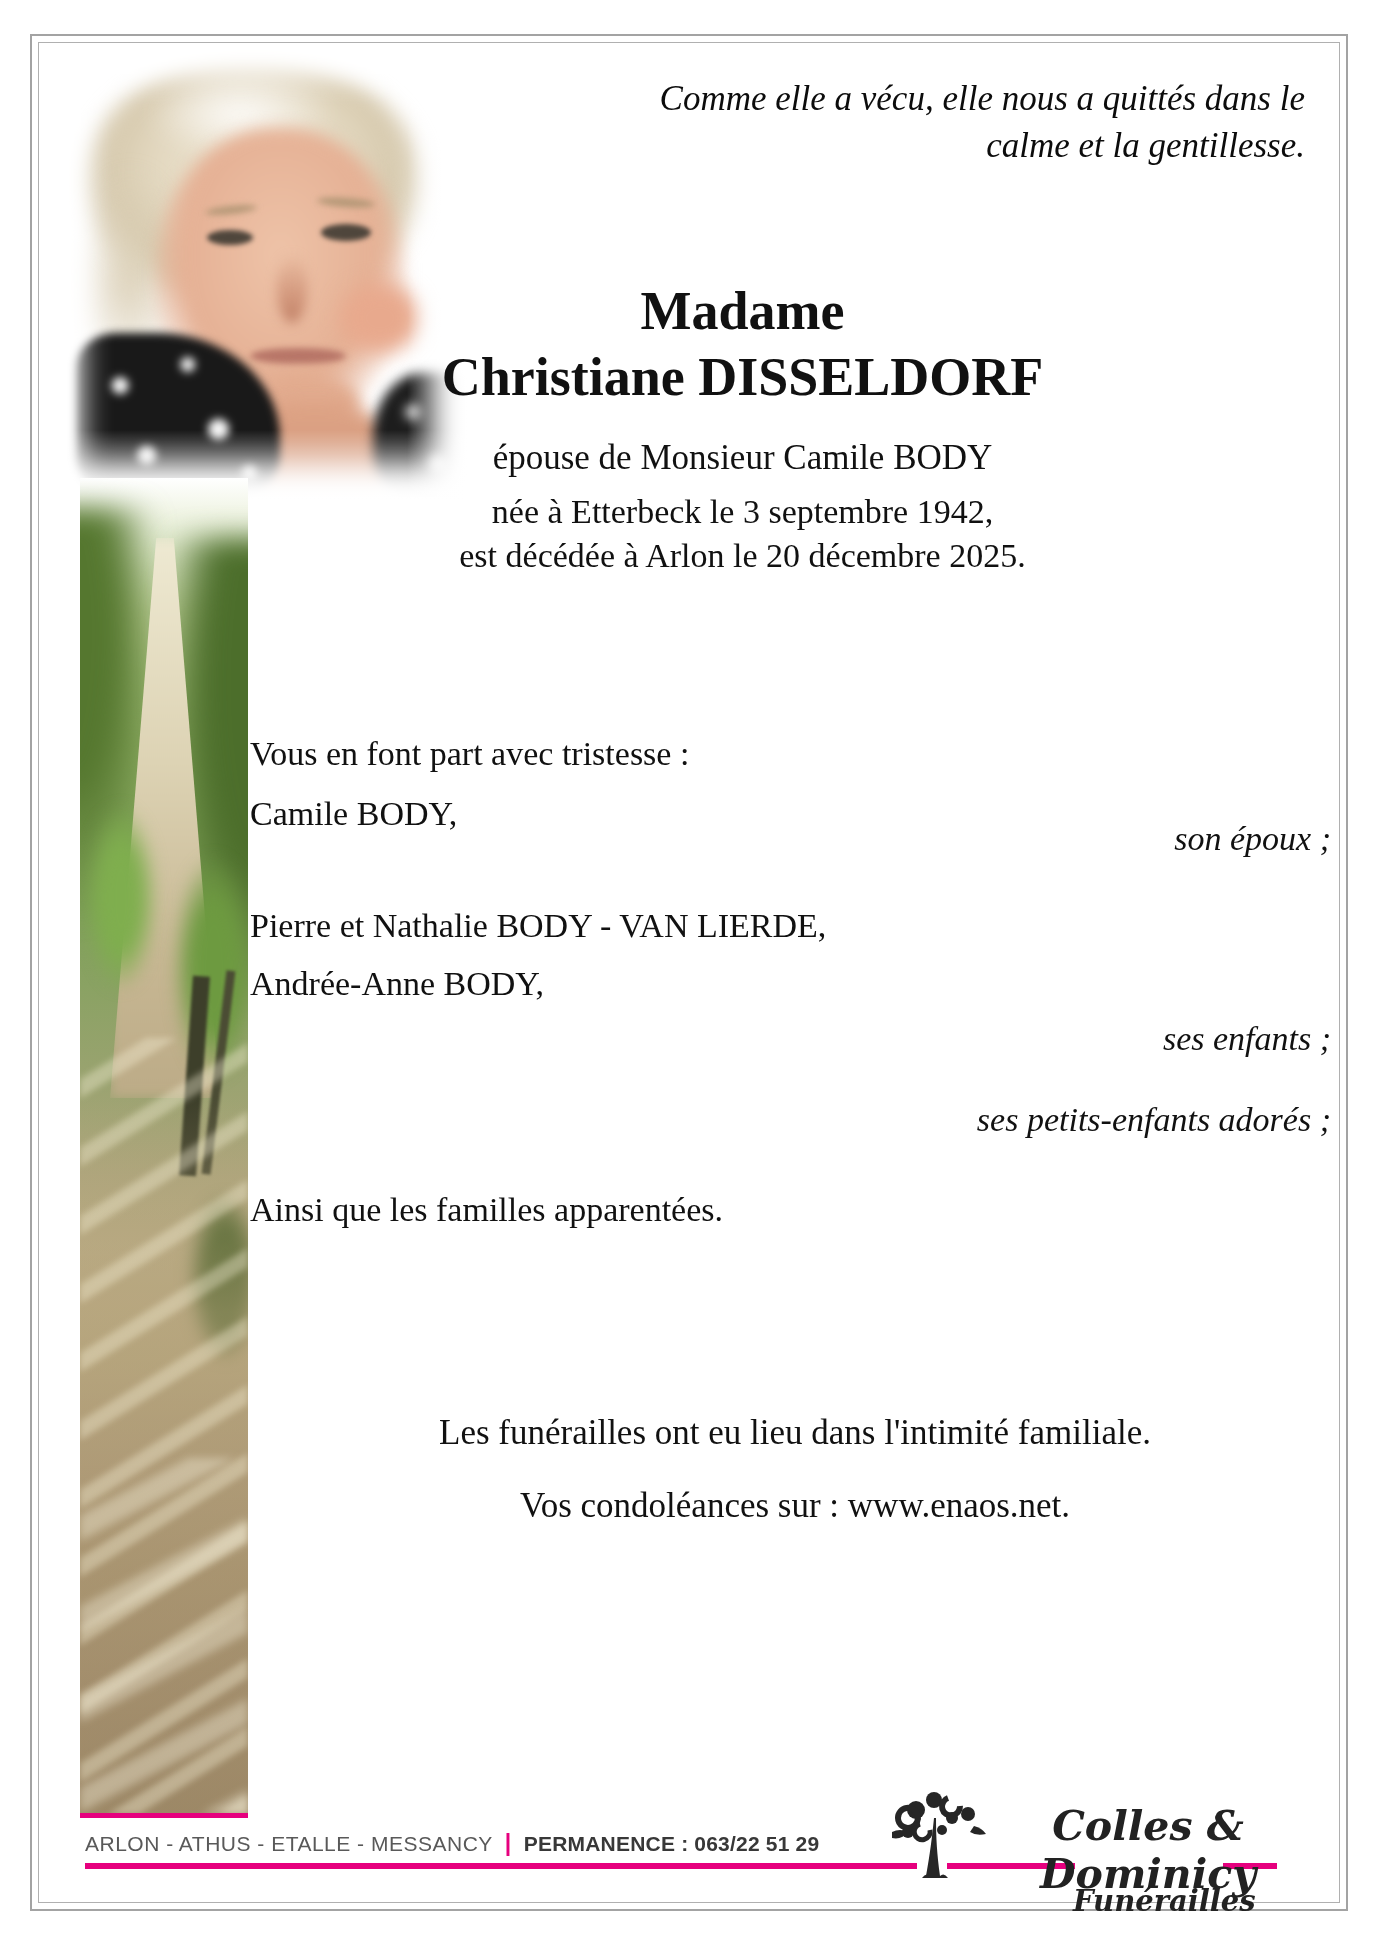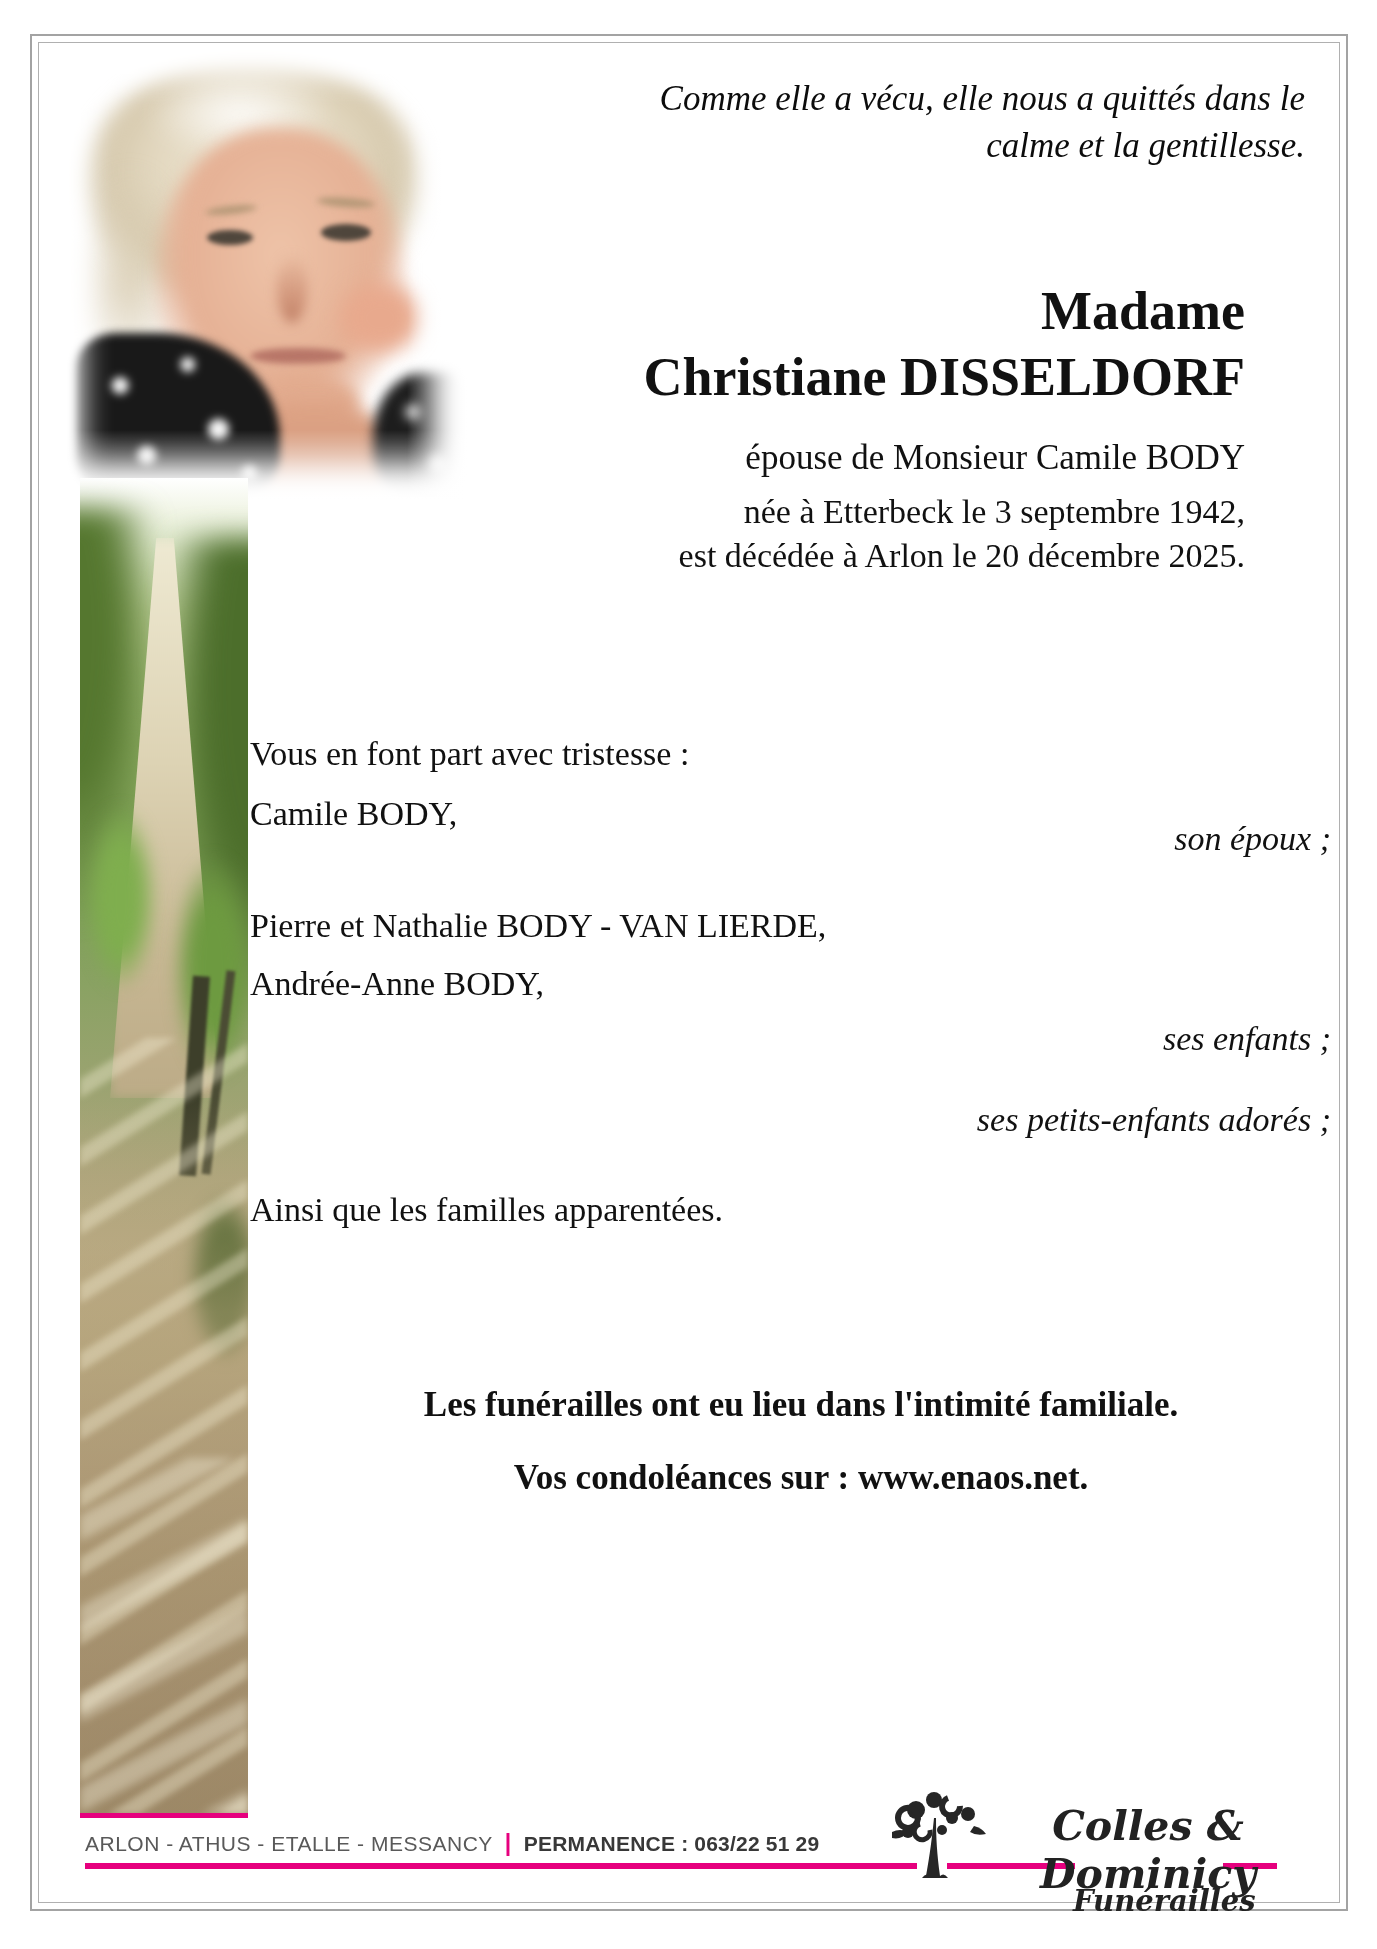--- a/index.html
+++ b/index.html
@@ -78,26 +78,26 @@
     background:repeating-linear-gradient(-28deg, rgba(252,248,228,.8) 0 22px, rgba(252,248,228,0) 22px 80px);}
   .forest-underline{position:absolute;left:80px;top:1813px;width:168px;height:5px;}
 
   
   .quote{position:absolute;right:72px;top:76px;text-align:right;font-style:italic;
          font-size:35px;line-height:1.33;color:#0c0c0c;}
   .h-title{top:284px;font-size:54px;font-weight:bold;line-height:1.0;}
   .h-name{top:350px;font-size:54px;font-weight:bold;line-height:1.0;}
   .h-spouse{top:438px;font-size:35px;}
   .h-dates{top:490px;font-size:34px;line-height:1.30;}
-  .habs{position:absolute;left:260px;width:985px;text-align:right;}
+  .habs{position:absolute;left:250px;width:985px;text-align:center;}
 
   .fam-line{position:absolute;left:250px;font-size:34px;margin-top:35px;}
   .fam-rel{position:absolute;right:46px;font-size:34px;font-style:italic;}
 
-  .notice{position:absolute;left:258px;width:1086px;text-align:center;font-size:35px;font-weight:bold;}
+  .notice{position:absolute;left:252px;width:1086px;text-align:center;font-size:35px;font-weight:normal;margin-top:28px;}
 
   
   .footer-left{position:absolute;left:85px;top:1830px;font-family:"Liberation Sans", sans-serif;
     font-size:21px;color:#595959;letter-spacing:.5px;white-space:nowrap;}
   .footer-left .sep{color:#e6007e;font-weight:bold;margin:0 12px;font-size:23px;}
   .footer-left .perm{color:#383838;font-weight:bold;letter-spacing:.2px;}
   .pink{background:#e6007e;}
   .pl-a{position:absolute;left:85px;top:1863px;width:832px;height:6px;}
   .pl-b{position:absolute;left:947px;top:1863px;width:128px;height:6px;}
   .pl-c{position:absolute;left:1223px;top:1863px;width:54px;height:6px;}

